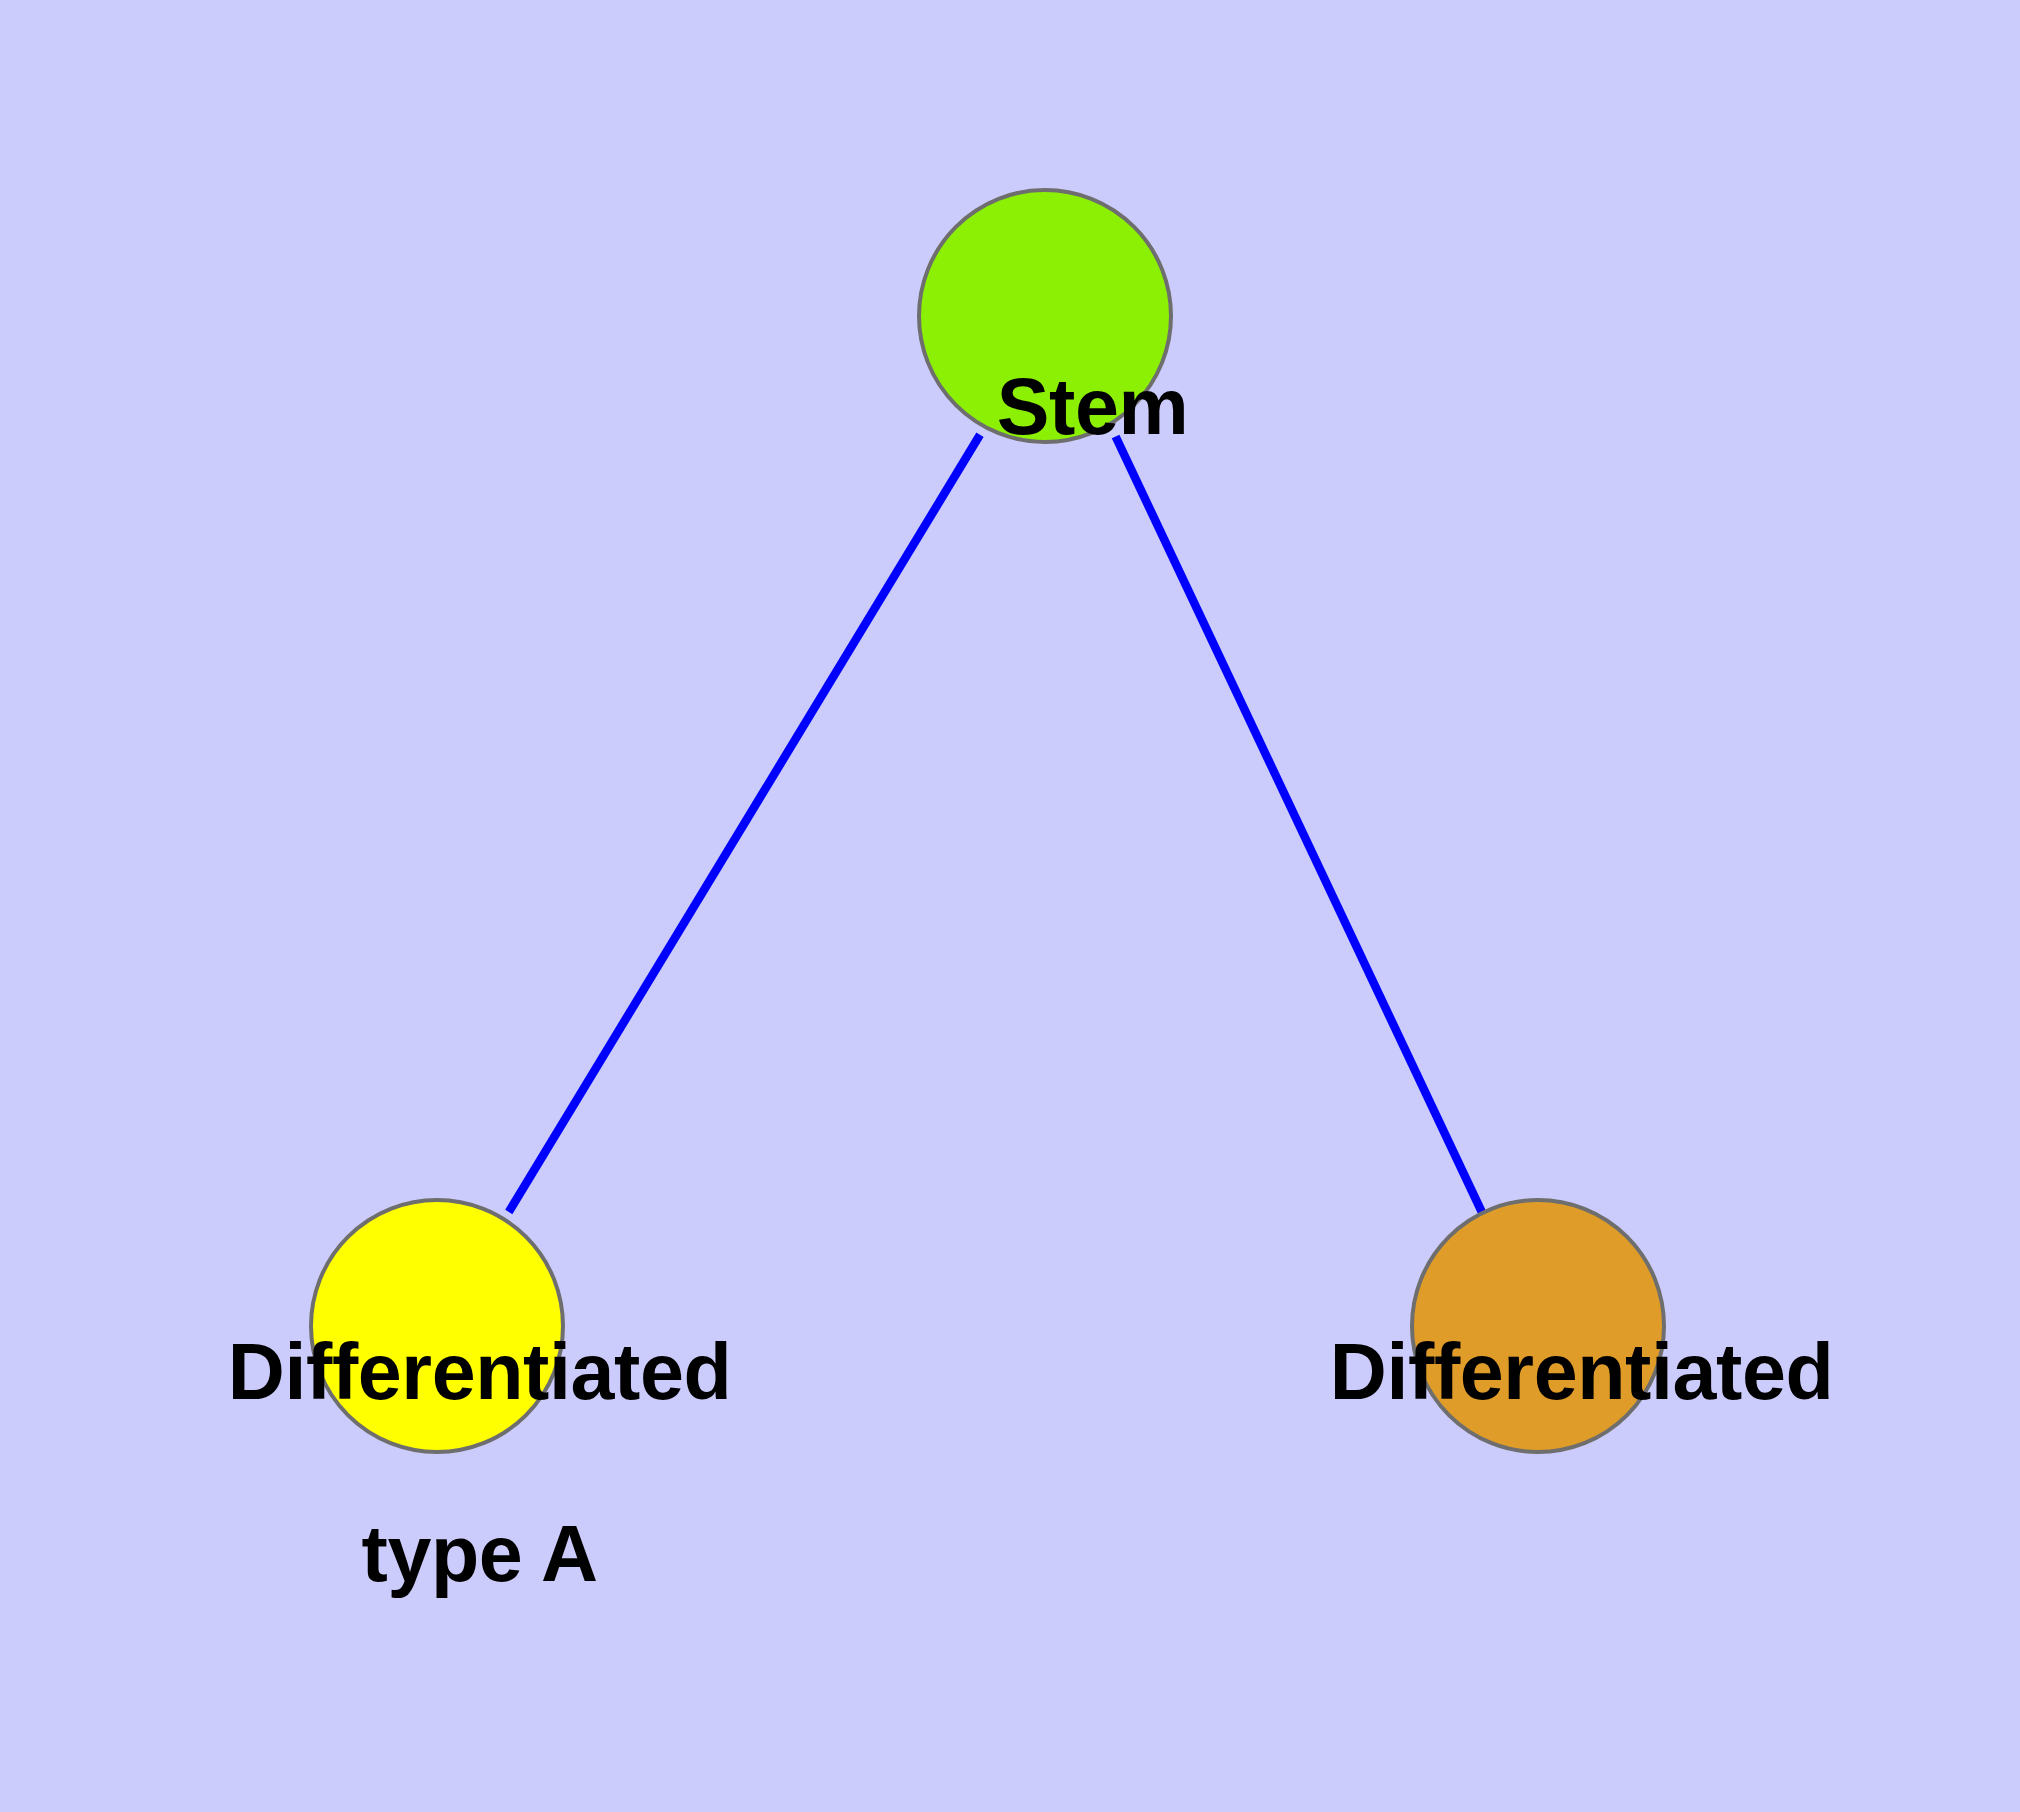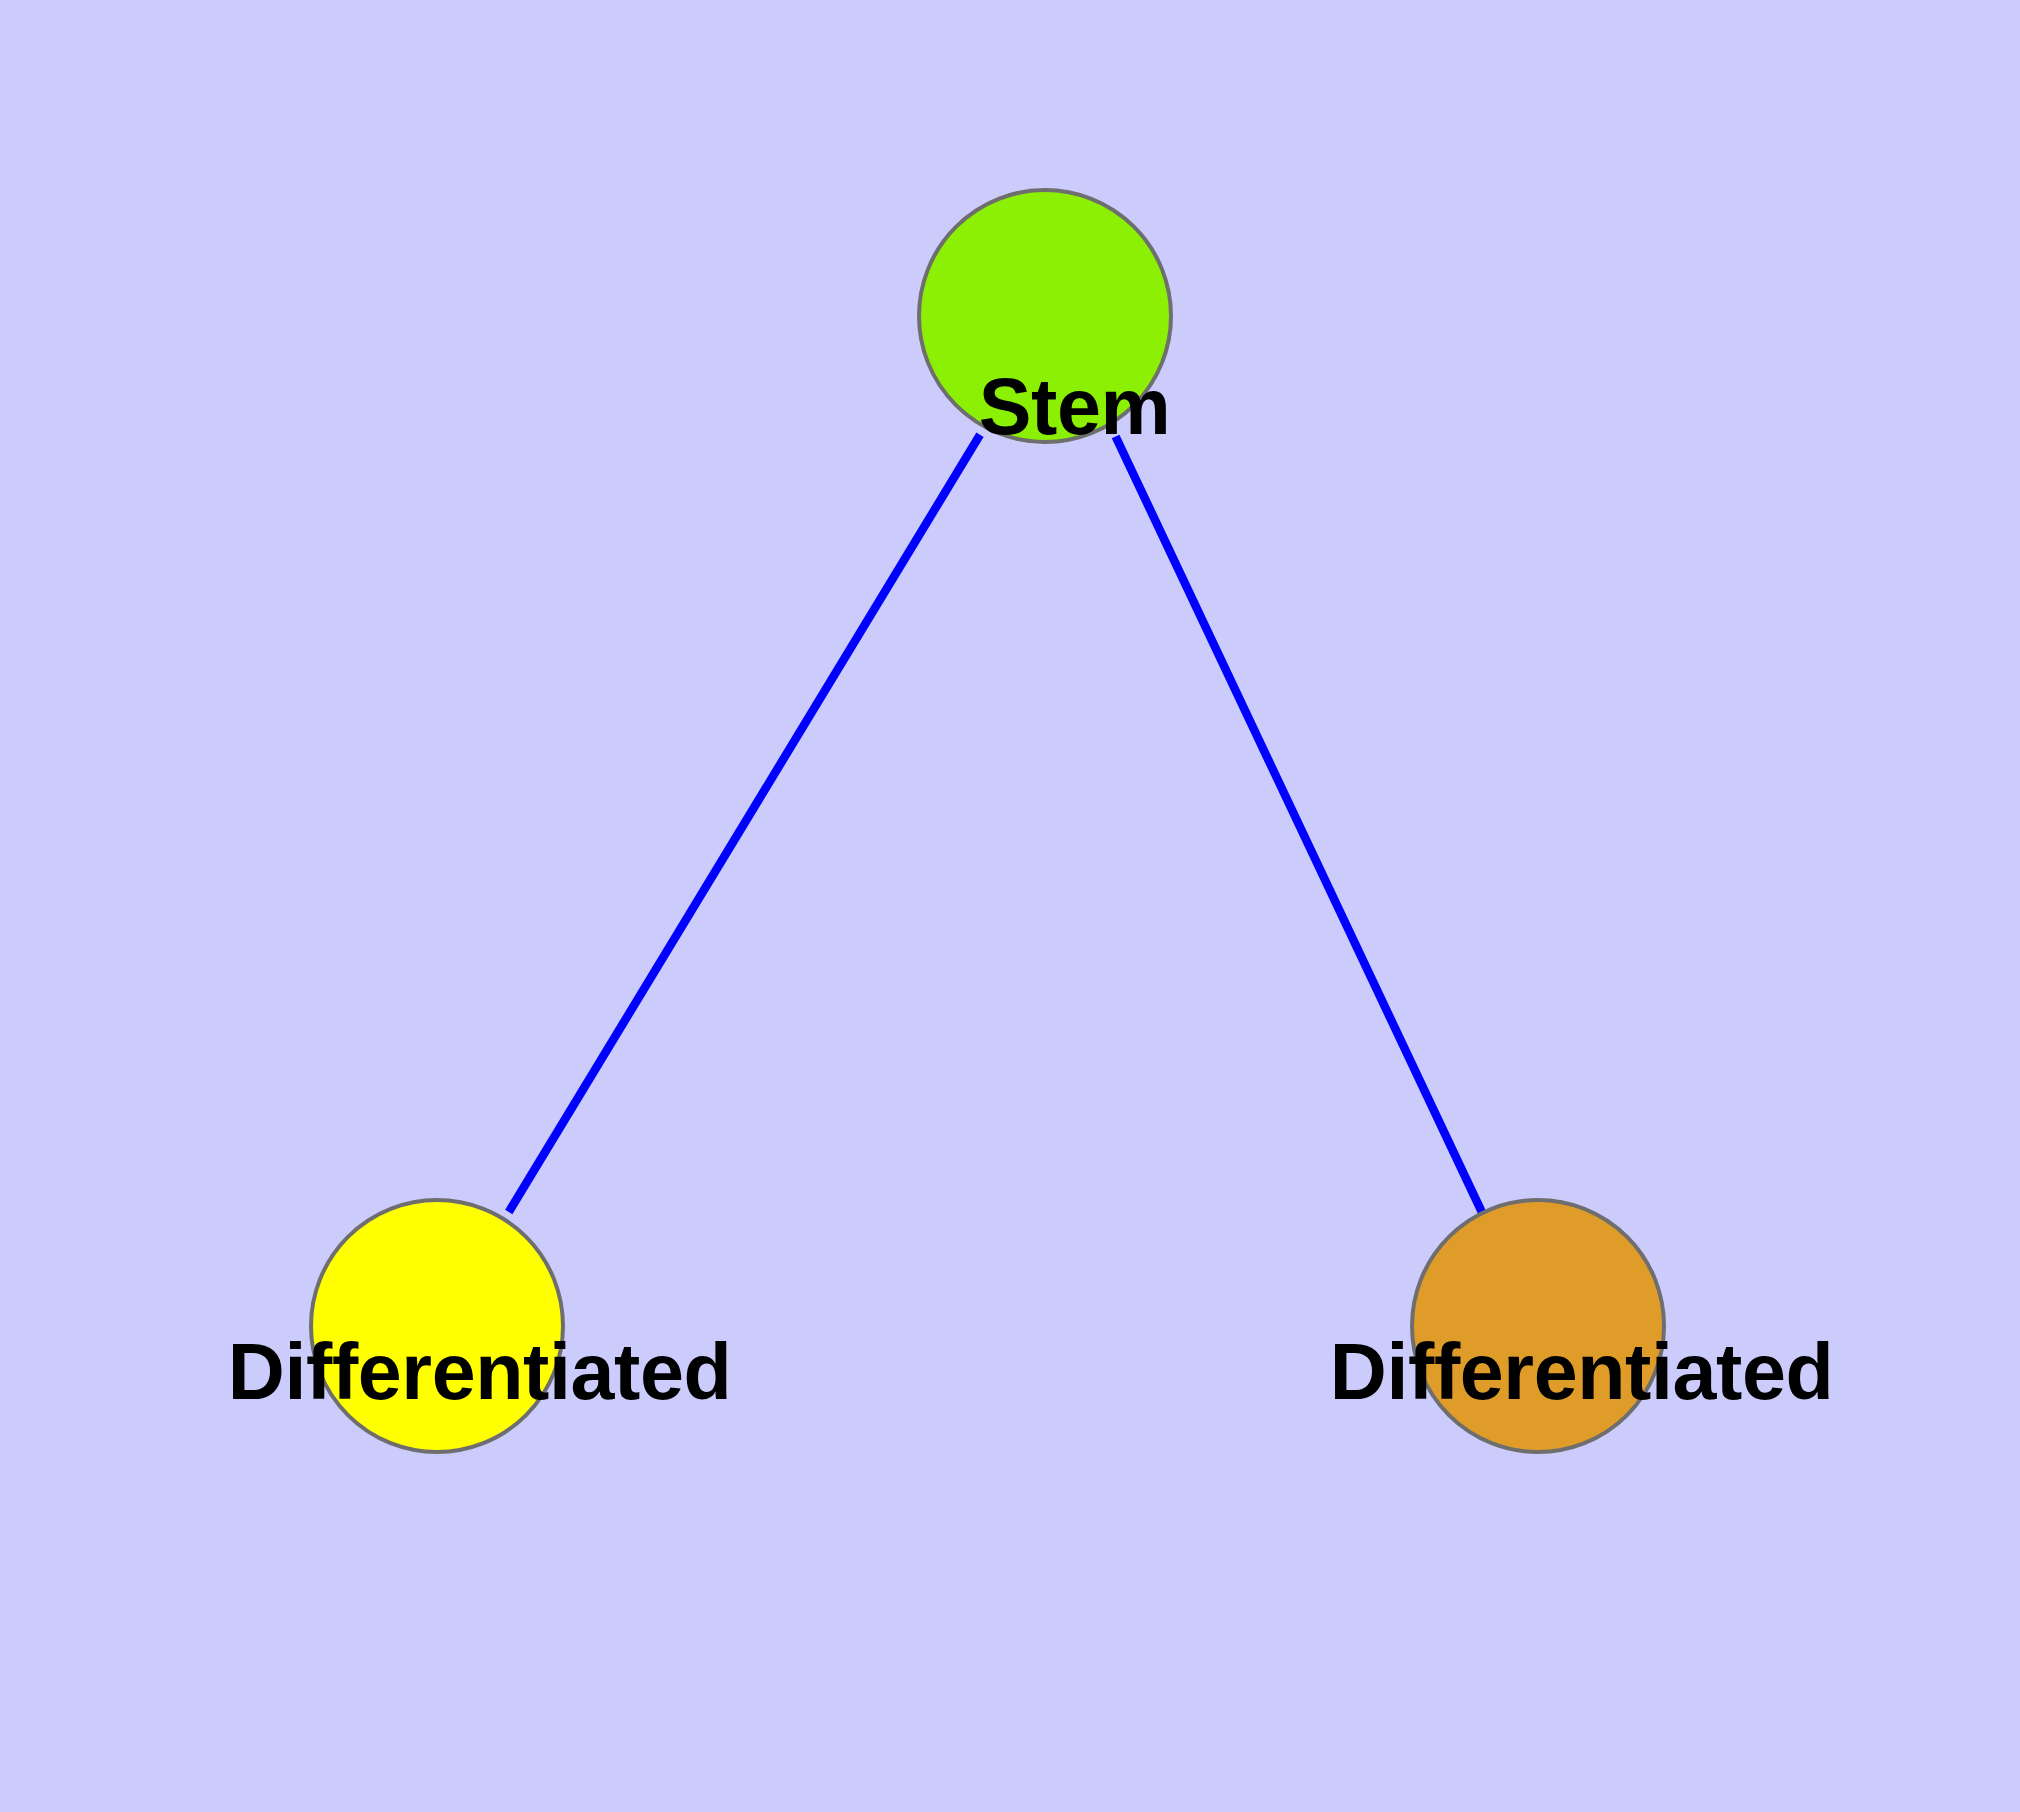--- a/index.html
+++ b/index.html
@@ -51,26 +51,27 @@
 
   <svg id="edge-layer" width="2021" height="1812" viewBox="0 0 2384 2138">
     <line id="edge-stem-a" x1="1156" y1="513" x2="600" y2="1430" stroke="#0000ff" stroke-width="10" stroke-linecap="butt"></line>
     <line id="edge-stem-b" x1="1316" y1="515" x2="1750" y2="1434" stroke="#0000ff" stroke-width="10" stroke-linecap="butt"></line>
   </svg>
 
   <div class="node" id="node-stem" style="left: 917px; top: 188px; width: 256px; height: 256px; background: rgb(140, 240, 4); border: 4.2px solid rgb(110, 110, 110);"></div>
   <div class="node" id="node-diff-a" style="left: 309px; top: 1198px; width: 256px; height: 256px; background: rgb(255, 255, 0); border: 4.2px solid rgb(110, 110, 110);"></div>
   <div class="node" id="node-diff-b" style="left: 1410px; top: 1198px; width: 256px; height: 256px; background: rgb(224, 156, 40); border: 4.2px solid rgb(110, 110, 110);"></div>
 
-  <div class="node-label" id="label-stem" style="font-size: 79px; color: rgb(0, 0, 0); width: 1187px; left: 438px; top: 271px; height: 91px;">
+  <div class="node-label" id="label-stem" style="font-size: 79px; color: rgb(0, 0, 0); width: 1187px; left: 456px; top: 271px; height: 91px;">
     <span>Stem</span>
   </div>
 
   <div class="node-label" id="label-diff-a" style="font-size: 79px; color: rgb(0, 0, 0); width: 1187px; left: -157px; top: 1236px; height: 181px;">
     <span>Differentiated</span><br>
+    <span>type A</span>
   </div>
 
   <div class="node-label" id="label-diff-b" style="font-size: 79px; color: rgb(0, 0, 0); width: 1187px; left: 945px; top: 1236px; height: 181px;">
     <span>Differentiated</span><br>
   </div>
 
 </div>
 
 
 </body></html>

